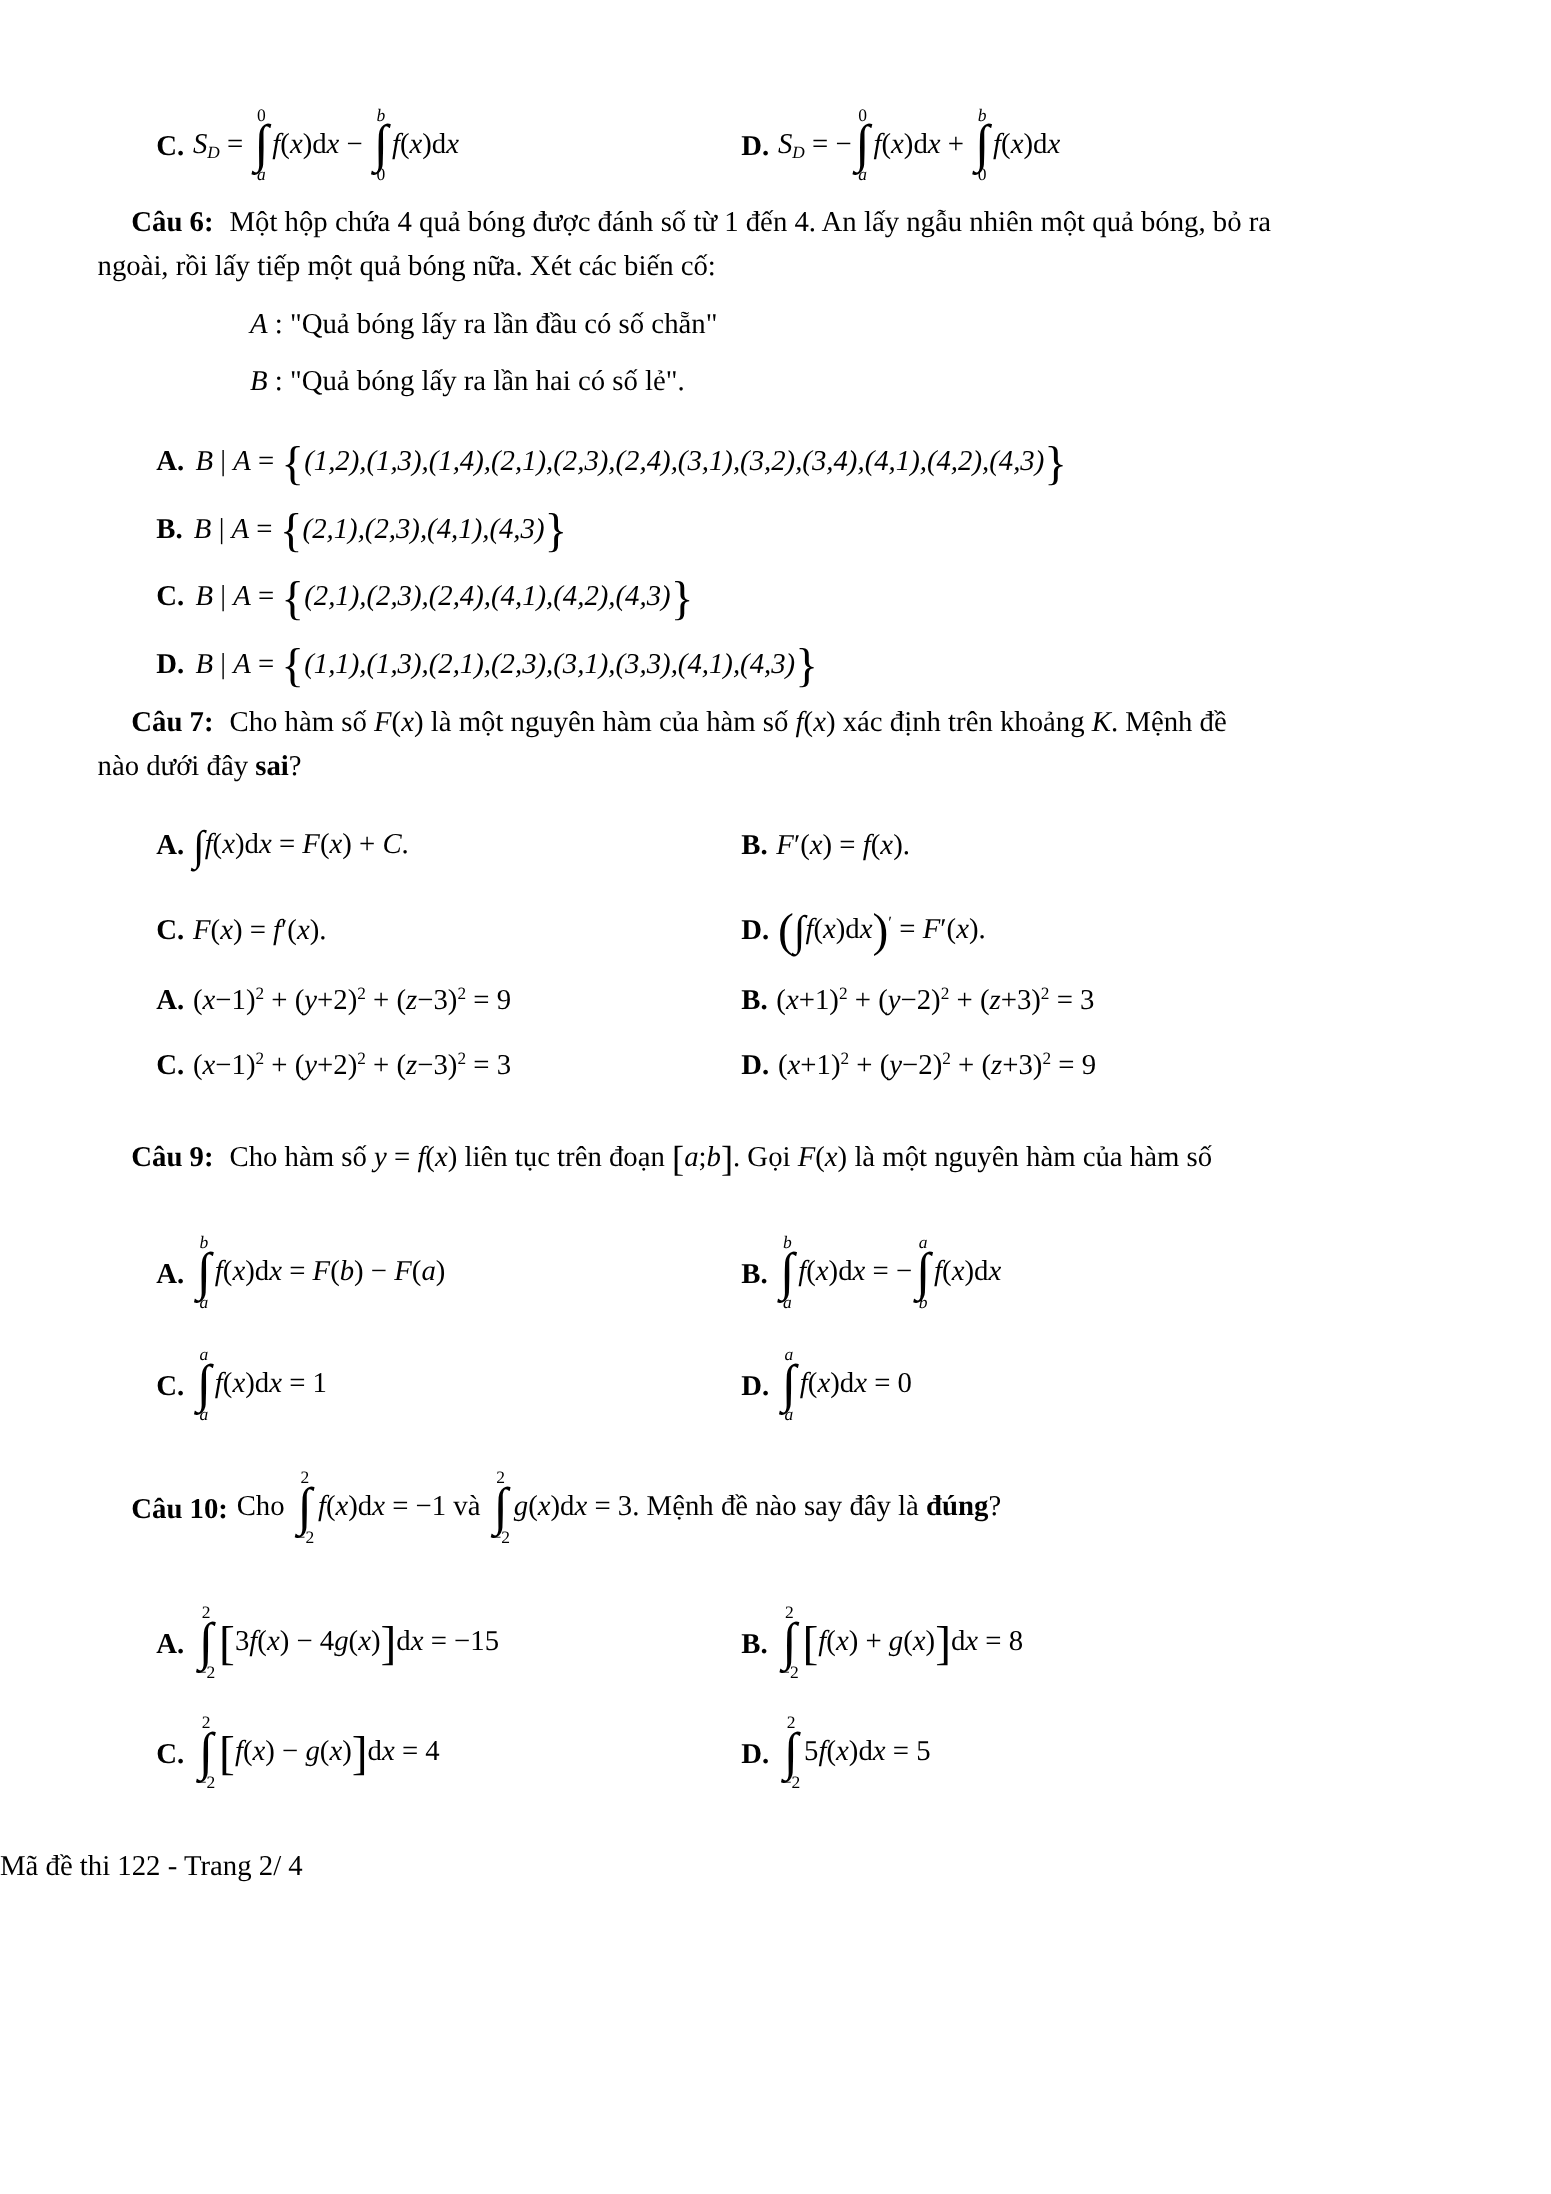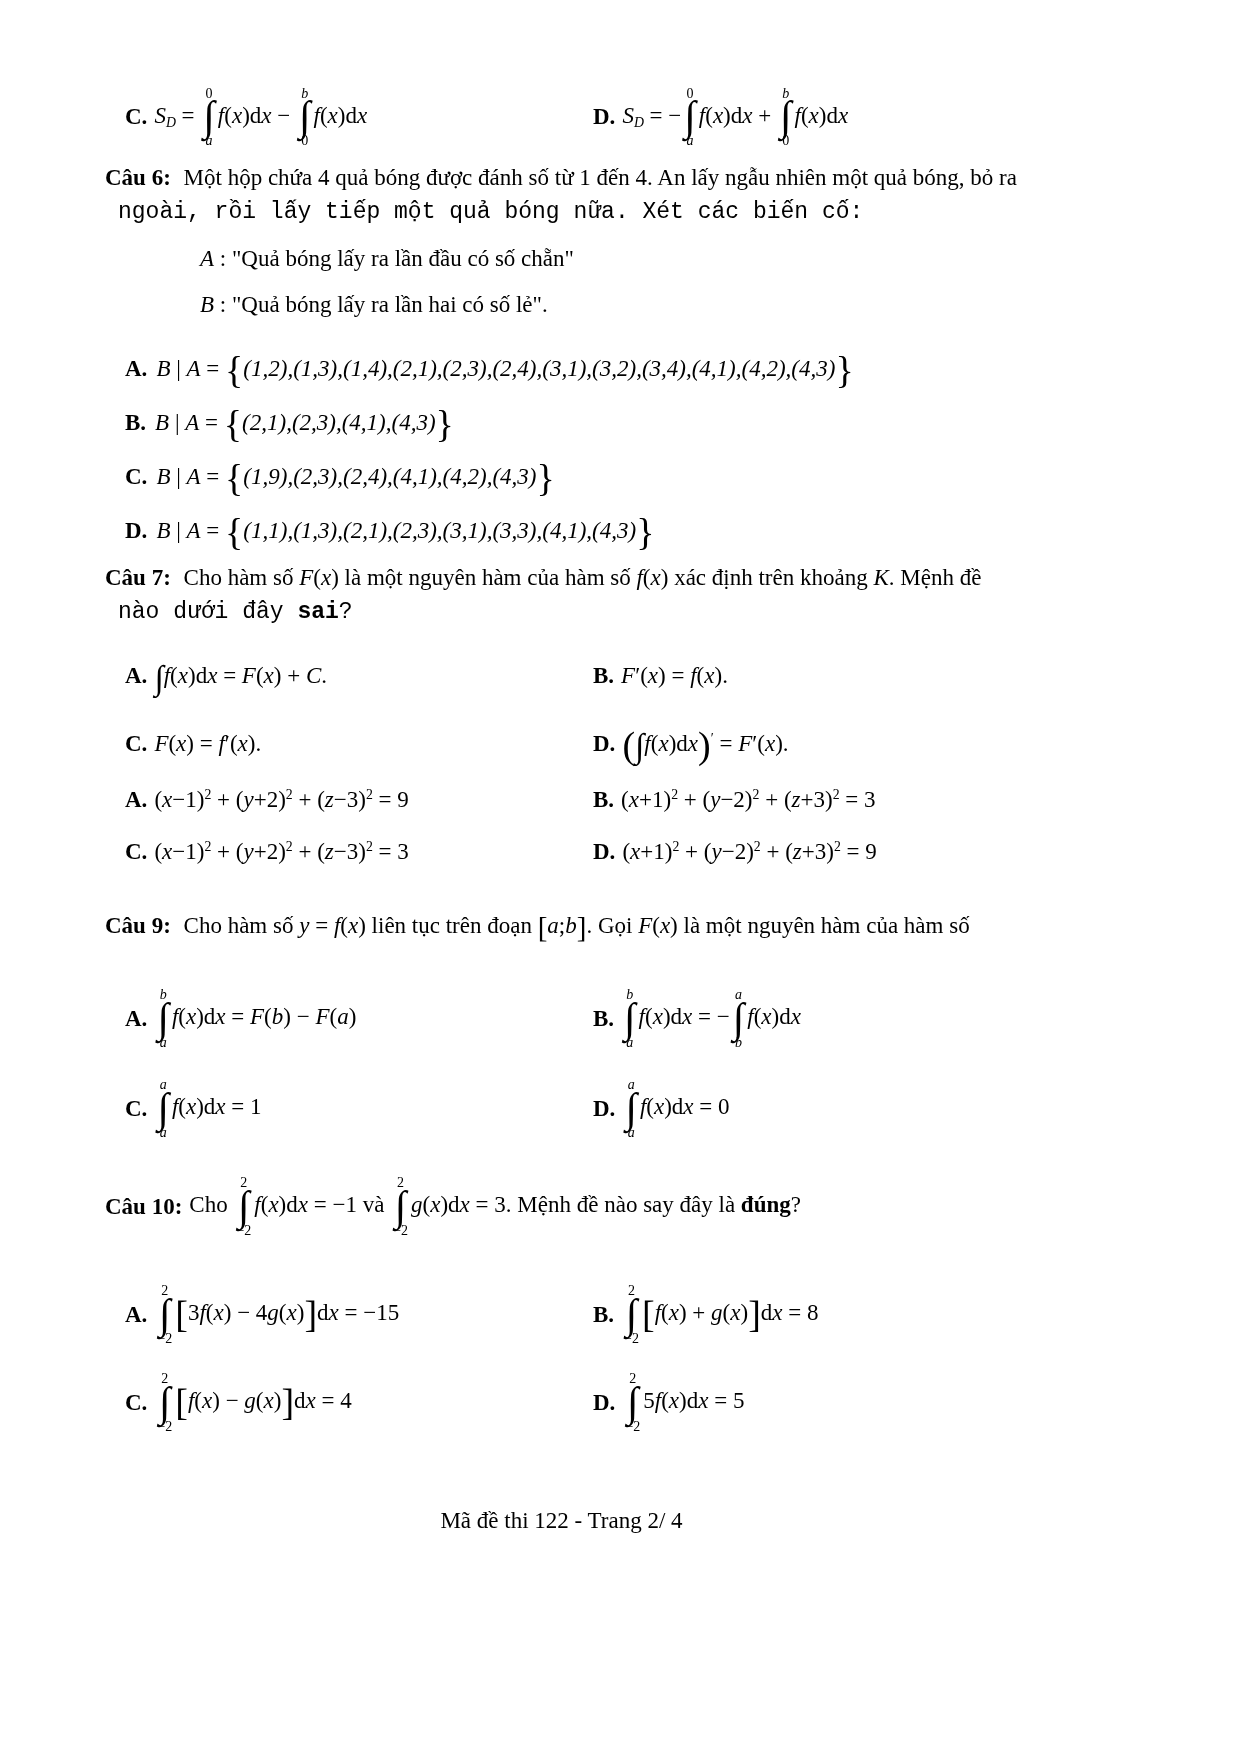--- a/index.html
+++ b/index.html
@@ -15,30 +15,30 @@
         line-height:1;margin:0 3px;}
   .intg .lim{font-size:14px;line-height:1.1;}
   .intg .isym{font-size:42px;line-height:0.76;font-style:normal;}
   
   .iplain{font-size:34px;line-height:22px;display:inline-block;vertical-align:-6px;font-style:normal;}
   
   .br1{font-size:29px;line-height:20px;display:inline-block;vertical-align:-4px;font-style:normal;}
   .br2{font-size:38px;line-height:20px;display:inline-block;vertical-align:-7px;font-style:normal;}
   
   .qline{padding-left:105px;line-height:35px;}
-  .cont{padding-left:118px;line-height:35px;font-family:Liberation Mono, monospace;}
+  .cont{padding-left:78px;line-height:35px;}
   .evline{padding-left:200px;line-height:35px;}
   .optline{display:flex;align-items:center;gap:2px;padding-left:125px;min-height:50px;}
   .row2{display:flex;padding-left:125px;align-items:center;}
   .row2 .cell{width:468px;display:flex;align-items:center;min-height:44px;}
   .row2 .cell:last-child{width:auto;}
   .row2.tall .cell{min-height:84px;}
   .row2.mid .cell{min-height:56px;}
   .qline.tall{display:flex;align-items:center;min-height:80px;}
-  .footer{margin-top:58px;text-align:center;padding-right:118px;line-height:35px;}
+  .footer{margin-top:30px;text-align:left;padding-right:118px;line-height:35px;}
   
   .cdrow{margin-top:86px;}
   .mt24{margin-top:11px;} .mt22{margin-top:22px;} .mt20{margin-top:4px;}
   .mt18{margin-top:18px;} .mt16{margin-top:16px;} .mt34{margin-top:34px;}
   .mt12{margin-top:12px;} .mt11{margin-top:11px;} .mt8{margin-top:8px;}
   .mt6{margin-top:6px;} .mt4{margin-top:4px;} .mt26{margin-top:26px;}
 </style>
 </head>
 <body>
 
@@ -83,21 +83,21 @@
       <div class="optline">
         <span class="lbl">A.</span>
         <span><i>B</i> | <i>A</i> = <span class="br2">{</span><i>(1,2),(1,3),(1,4),(2,1),(2,3),(2,4),(3,1),(3,2),(3,4),(4,1),(4,2),(4,3)</i><span class="br2">}</span></span>
       </div>
       <div class="optline mt4">
         <span class="lbl">B.</span>
         <span><i>B</i> | <i>A</i> = <span class="br2">{</span><i>(2,1),(2,3),(4,1),(4,3)</i><span class="br2">}</span></span>
       </div>
       <div class="optline mt4">
         <span class="lbl">C.</span>
-        <span><i>B</i> | <i>A</i> = <span class="br2">{</span><i>(1,9),(2,3),(2,4),(4,1),(4,2),(4,3)</i><span class="br2">}</span></span>
+        <span><i>B</i> | <i>A</i> = <span class="br2">{</span><i>(2,1),(2,3),(2,4),(4,1),(4,2),(4,3)</i><span class="br2">}</span></span>
       </div>
       <div class="optline mt4">
         <span class="lbl">D.</span>
         <span><i>B</i> | <i>A</i> = <span class="br2">{</span><i>(1,1),(1,3),(2,1),(2,3),(3,1),(3,3),(4,1),(4,3)</i><span class="br2">}</span></span>
       </div>
     </div>
   </div>
 
   <div>
     <div class="qline mt20">

